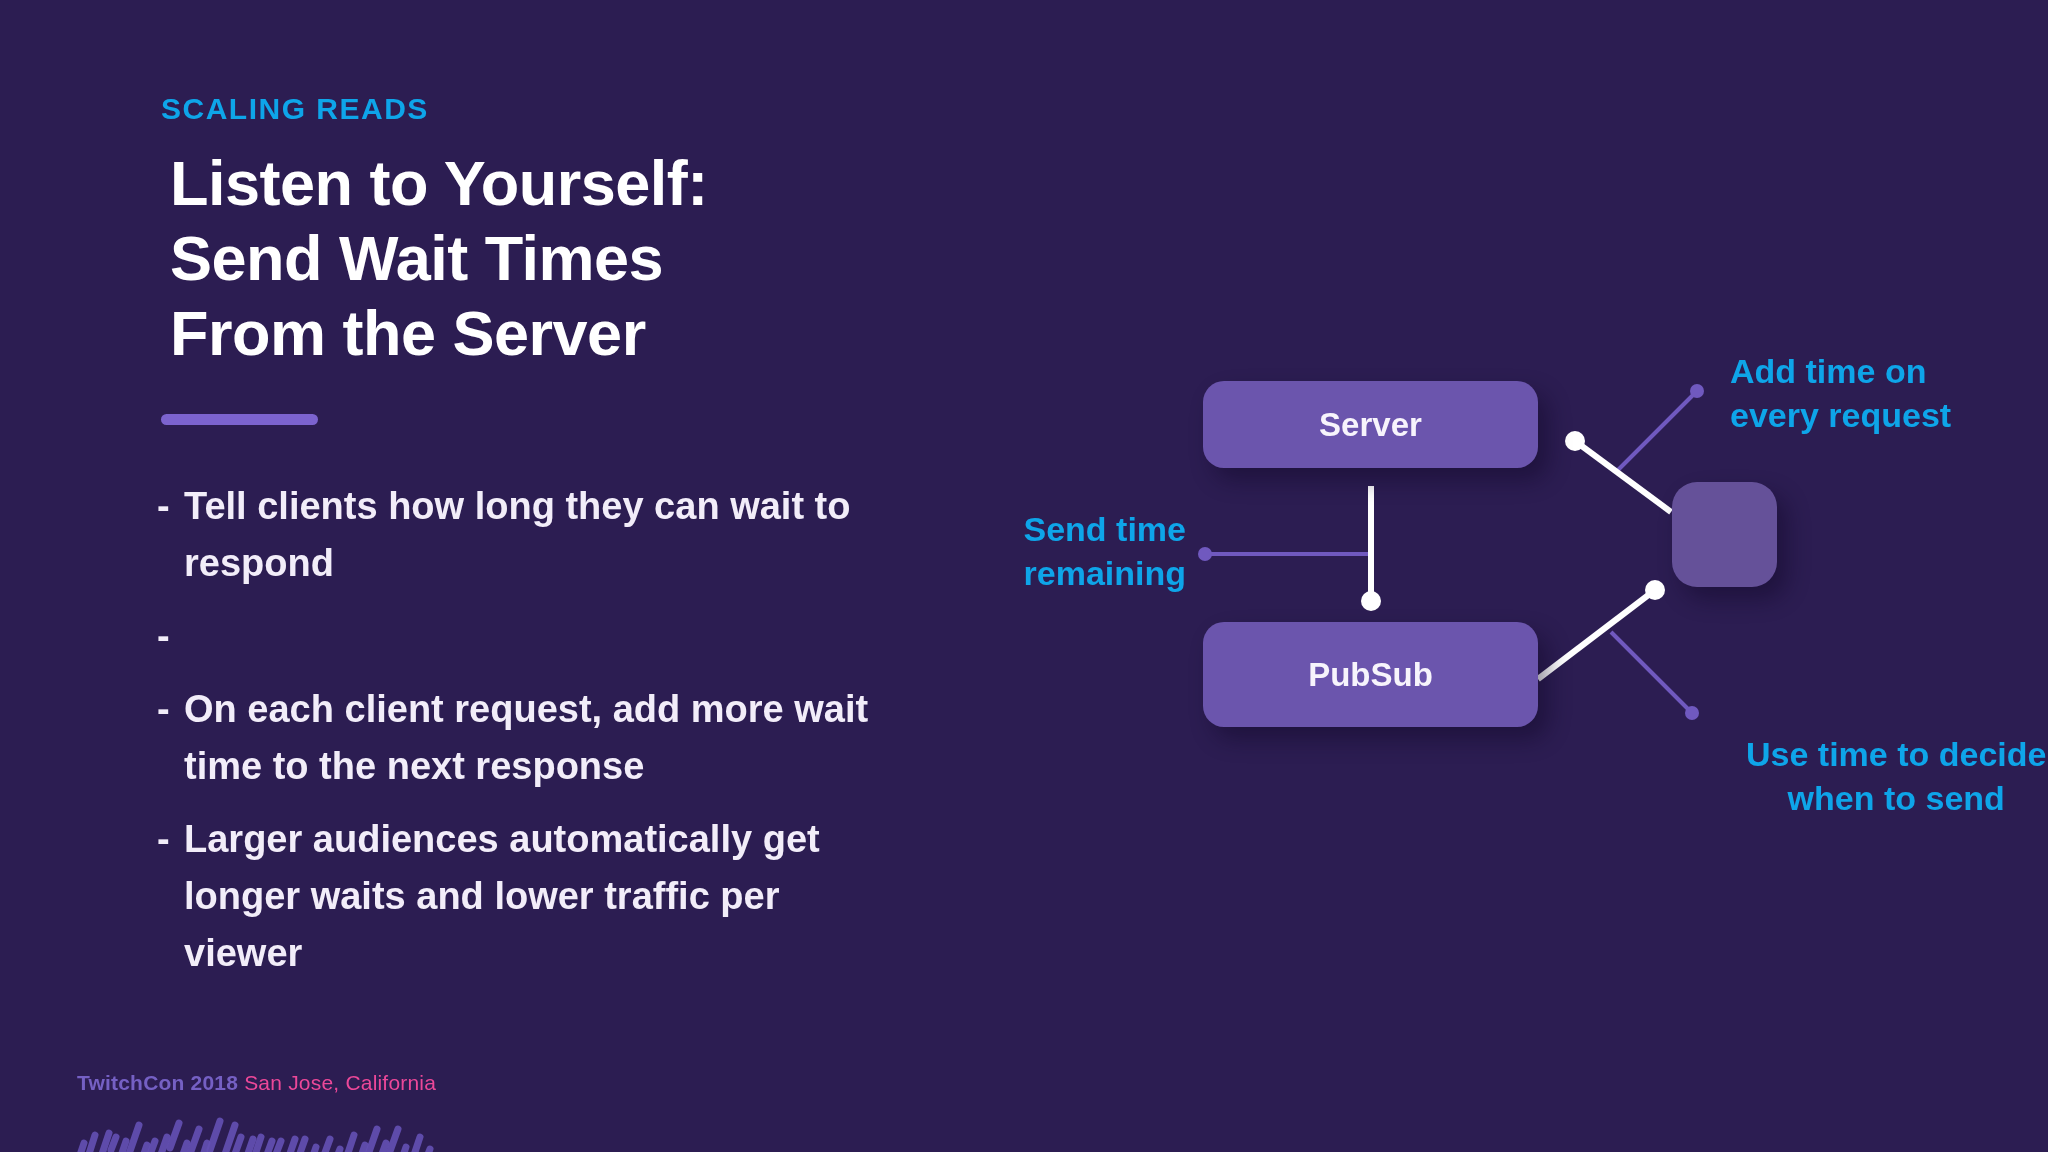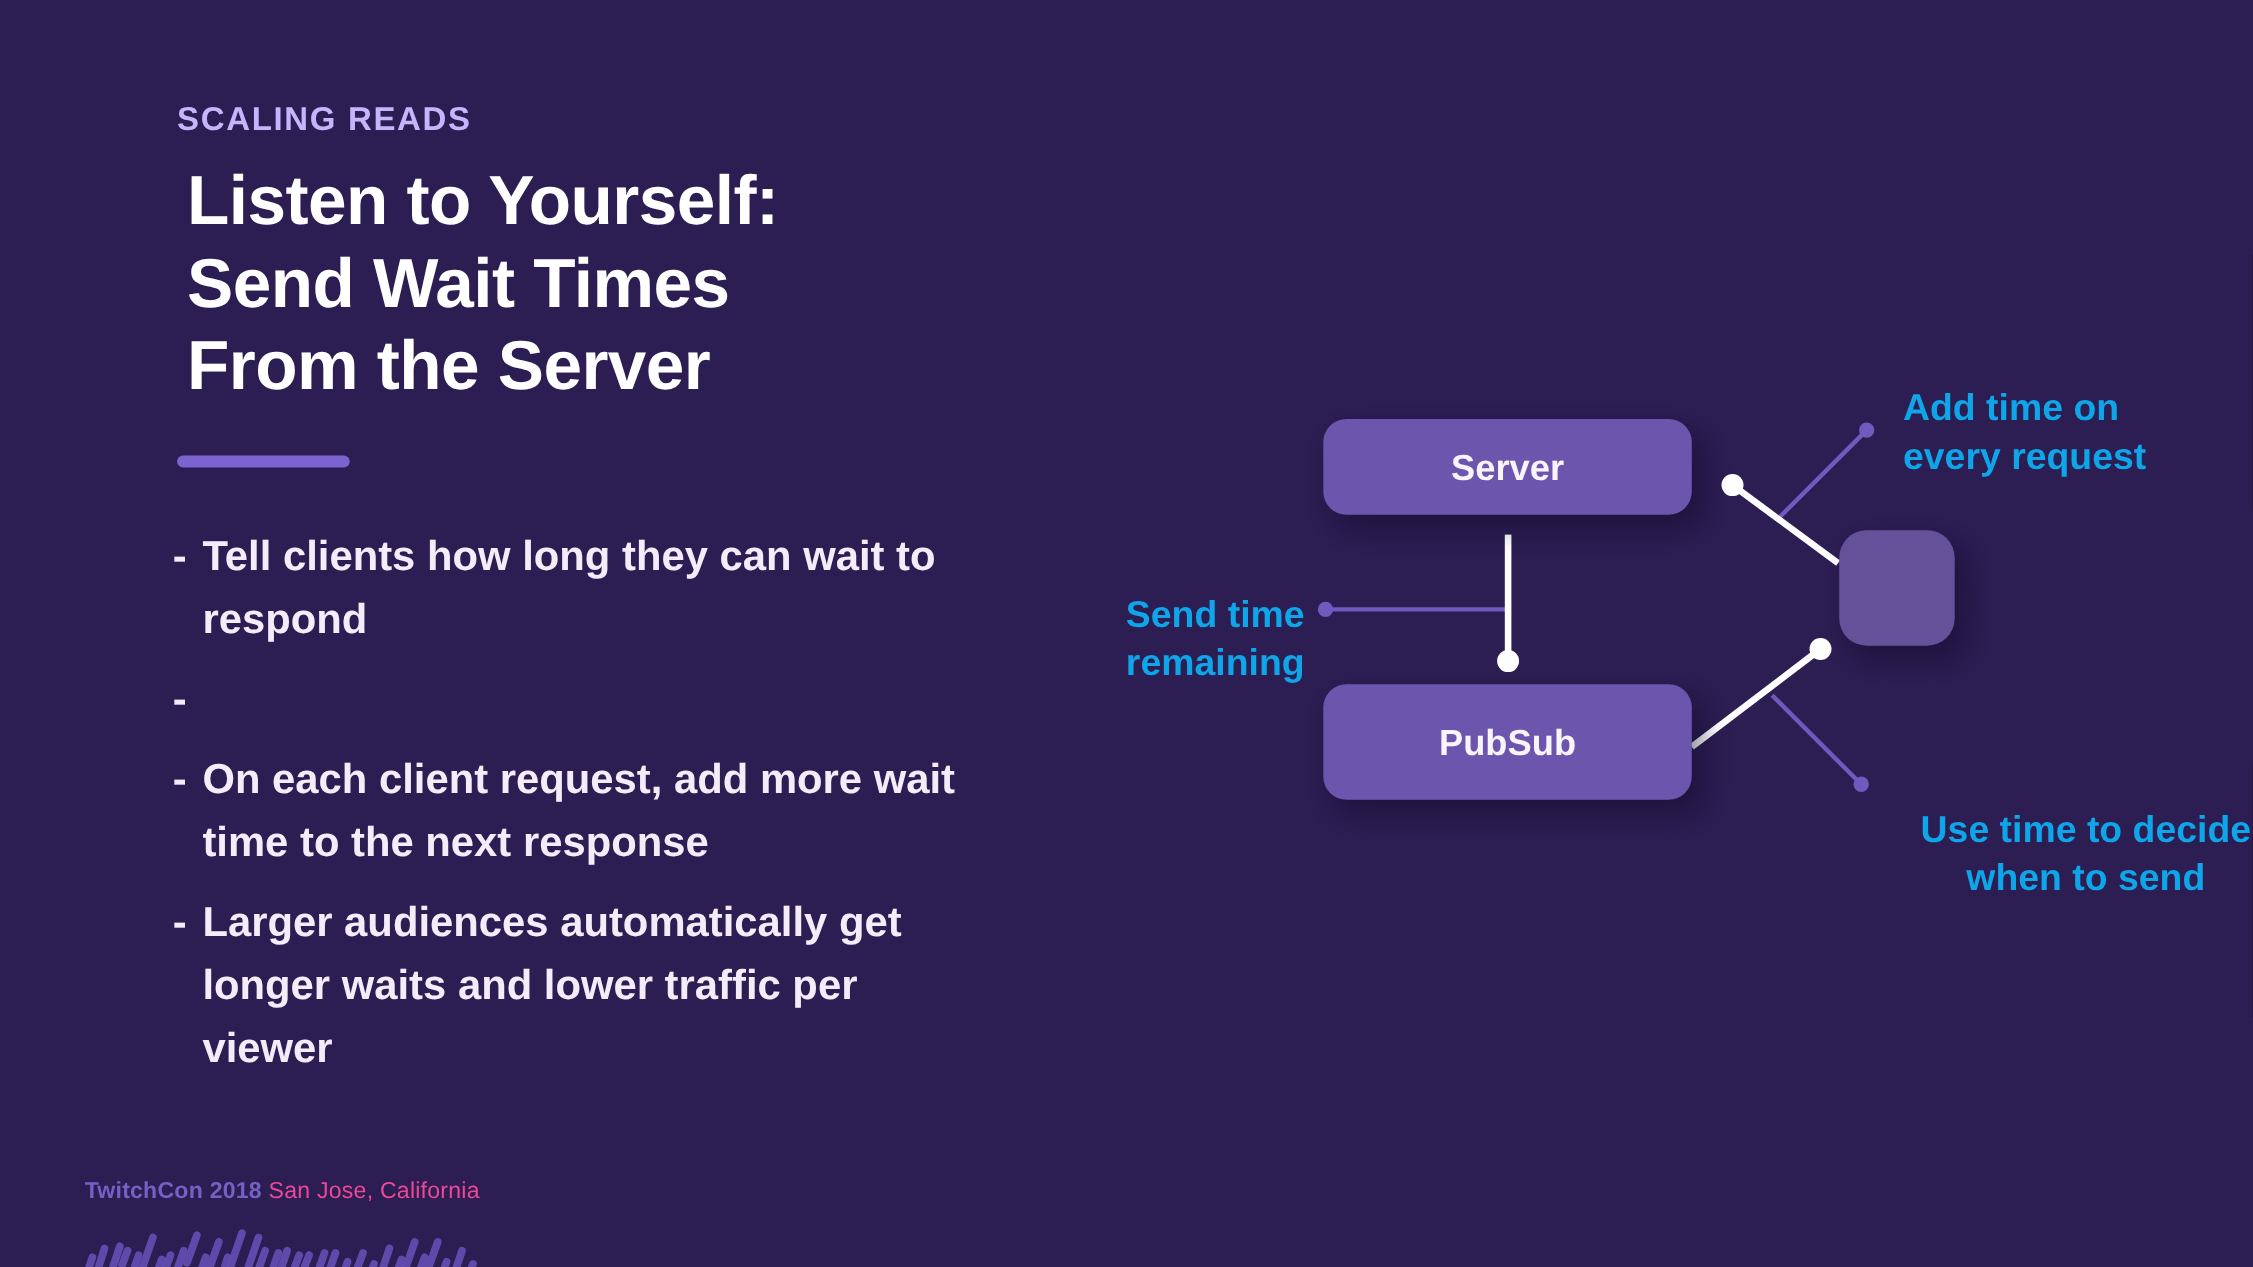--- a/index.html
+++ b/index.html
@@ -14,21 +14,21 @@
   }
 
   
   .kicker {
     position: absolute;
     left: 161px;
     top: 92px;
     font-size: 30px;
     font-weight: 700;
     letter-spacing: 1.5px;
-    color: #c4b5fd;
+    color: #0ea5e9;
     white-space: pre-line;
   }
   .title {
     position: absolute;
     left: 158px;
     top: 134px;
     margin: 12px;
     font-size: 63px;
     line-height: 75px;
     font-weight: 700;
@@ -117,21 +117,21 @@
 
   .ann {
     position: absolute;
     font-size: 34px;
     line-height: 44px;
     font-weight: 700;
     color: #0ea5e9;
     white-space: pre-line;
   }
   .ann-add  { left: 1730px; top: 349px; text-align: left; }
-  .ann-send { right: 862px; top: 537px; text-align: left; }
+  .ann-send { right: 862px; top: 507px; text-align: left; }
   .ann-use  { left: 1746px; top: 732px; text-align: center; }
 </style>
 </head>
 <body>
 
 <div class="slide">
 
   <div class="kicker">SCALING READS</div>
   <h1 class="title">Listen to Yourself:
 Send Wait Times

